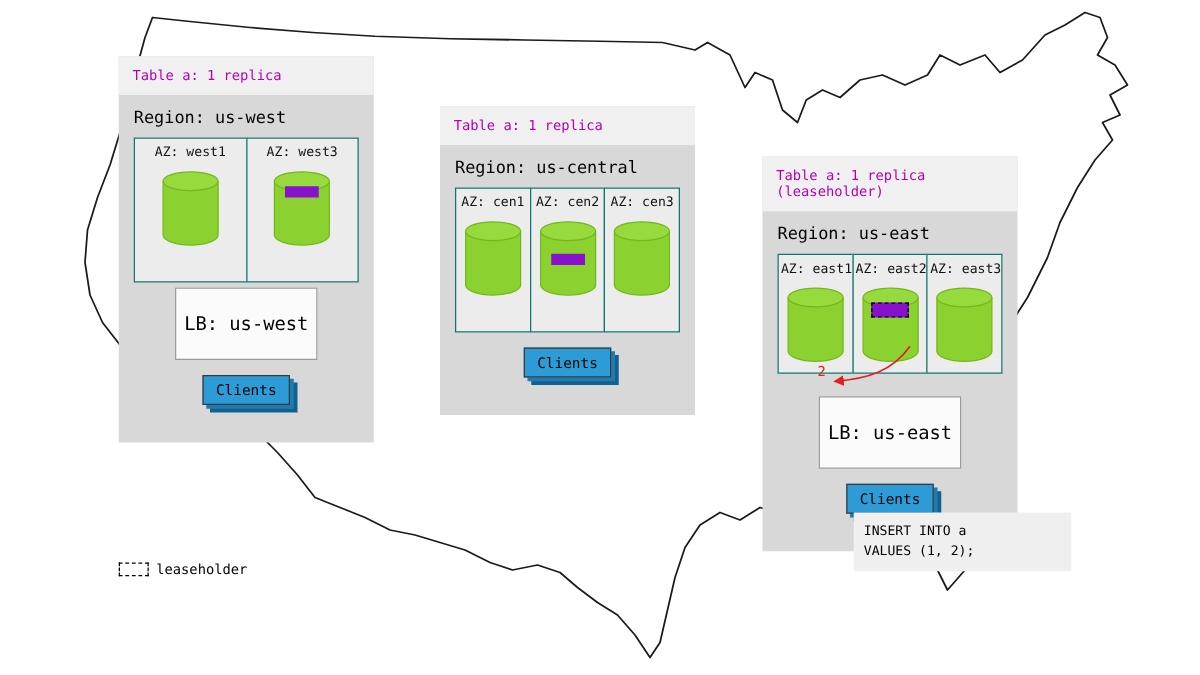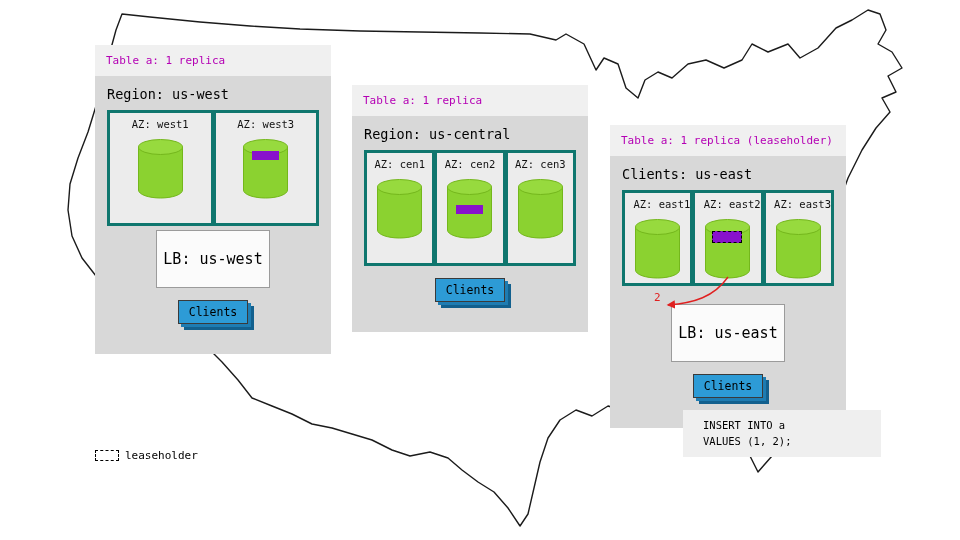--- a/index.html
+++ b/index.html
@@ -3,33 +3,33 @@
 <meta charset="utf-8">
 <style>
   html,body { margin:0; padding:0; background:#fff; }
   .stage {
     position:relative; width:960px; height:540px; overflow:hidden;
     background:#ffffff;
     font-family:"DejaVu Sans Mono", monospace;
   }
   .map-svg { position:absolute; left:0; top:0; z-index:0; }
 
-  .panel { position:absolute; width:236px; background:#d8d8d8; z-index:2; }
+  .panel { position:absolute; width:204px; background:#d8d8d8; z-index:2; }
   #panel-west    { left:95px;  top:45px;  }
   #panel-central { left:352px; top:85px;  }
   #panel-east    { left:610px; top:125px; }
 
   .panel-header { background:#f0f0f0; padding:9px 11px; font-size:11px; color:#b400b4; }
   .panel-body   { padding:0 12px 30px; }
   .region-title { font-size:13.5px; color:#000; padding:10px 0 8px; }
 
   .az-row { display:flex; }
   .az-box {
     flex:1; box-sizing:border-box; height:116px; margin-left:-1px;
-    border:3px solid #0f766e; background:#ececec; text-align:center; padding-top:5px;
+    border:1px solid #0f766e; background:#ececec; text-align:center; padding-top:5px;
   }
   .az-box:first-child { margin-left:0; }
   #panel-east .az-box { height:96px;text-align:right; }
   .az-label { font-size:10.5px; color:#111; }
 
   .cyl-wrap { position:relative; width:47px; height:62px; margin:8px auto 0; }
   .replica-badge { position:absolute; left:10px; width:27px; height:9px; background:#8812cc; }
   .replica-top { top:13px; }
   .replica-mid { top:27px; }
   .leaseholder-badge {
@@ -48,21 +48,21 @@
     display:inline-block; background:#2d9bd6; border:1px solid #3a3a3a; color:#000;
     font-size:11.5px; padding:4px 10px; font-family:inherit;
     box-shadow:3px 3px 0 #1e7cb2, 6px 6px 0 #12608e;
   }
 
   .write-step { position:absolute; left:44px; top:166px; color:#e02020; font-size:11px; z-index:3; }
   .write-arrow { position:absolute; left:36px; top:140px; z-index:3; }
 
   .insert-box {
     position:absolute; left:683px; top:410px; width:158px; z-index:3;
-    background:#efefef; color:#000; font-size:10.5px; line-height:1.55; padding:7px 20px;
+    background:#efefef; color:#000; font-size:10.5px; line-height:1.55; padding:7px 8px;
   }
 
   .legend { position:absolute; left:95px; top:449px; z-index:2; display:flex; align-items:center; gap:6px; font-size:11px; color:#000; }
   .legend-swatch { width:24px; height:11px; box-sizing:border-box; border:1px dashed #000; background:#fff; }
 </style>
 </head>
 <body>
 
 <div class="stage">
 
@@ -155,21 +155,21 @@
         <span class="clients-btn">Clients</span>
       </div>
     </div>
   </div>
 
   <div class="panel" id="panel-east">
     <div class="panel-header">
       <span>Table a: 1 replica (leaseholder)</span>
     </div>
     <div class="panel-body">
-      <div class="region-title">Clients: us-east</div>
+      <div class="region-title">Region: us-east</div>
       <div class="az-row">
         <div class="az-box">
           <div class="az-label">AZ: east1</div>
           <div class="cyl-wrap">
             <svg width="47" height="62" viewBox="0 0 47 62">
               <path d="M1.5 9 V52 a22 8 0 0 0 44 0 V9" fill="#8bd230" stroke="#74b71c"></path>
               <ellipse cx="23.5" cy="9" rx="22" ry="7.5" fill="#97da3e" stroke="#74b71c"></ellipse>
             </svg>
           </div>
         </div>

